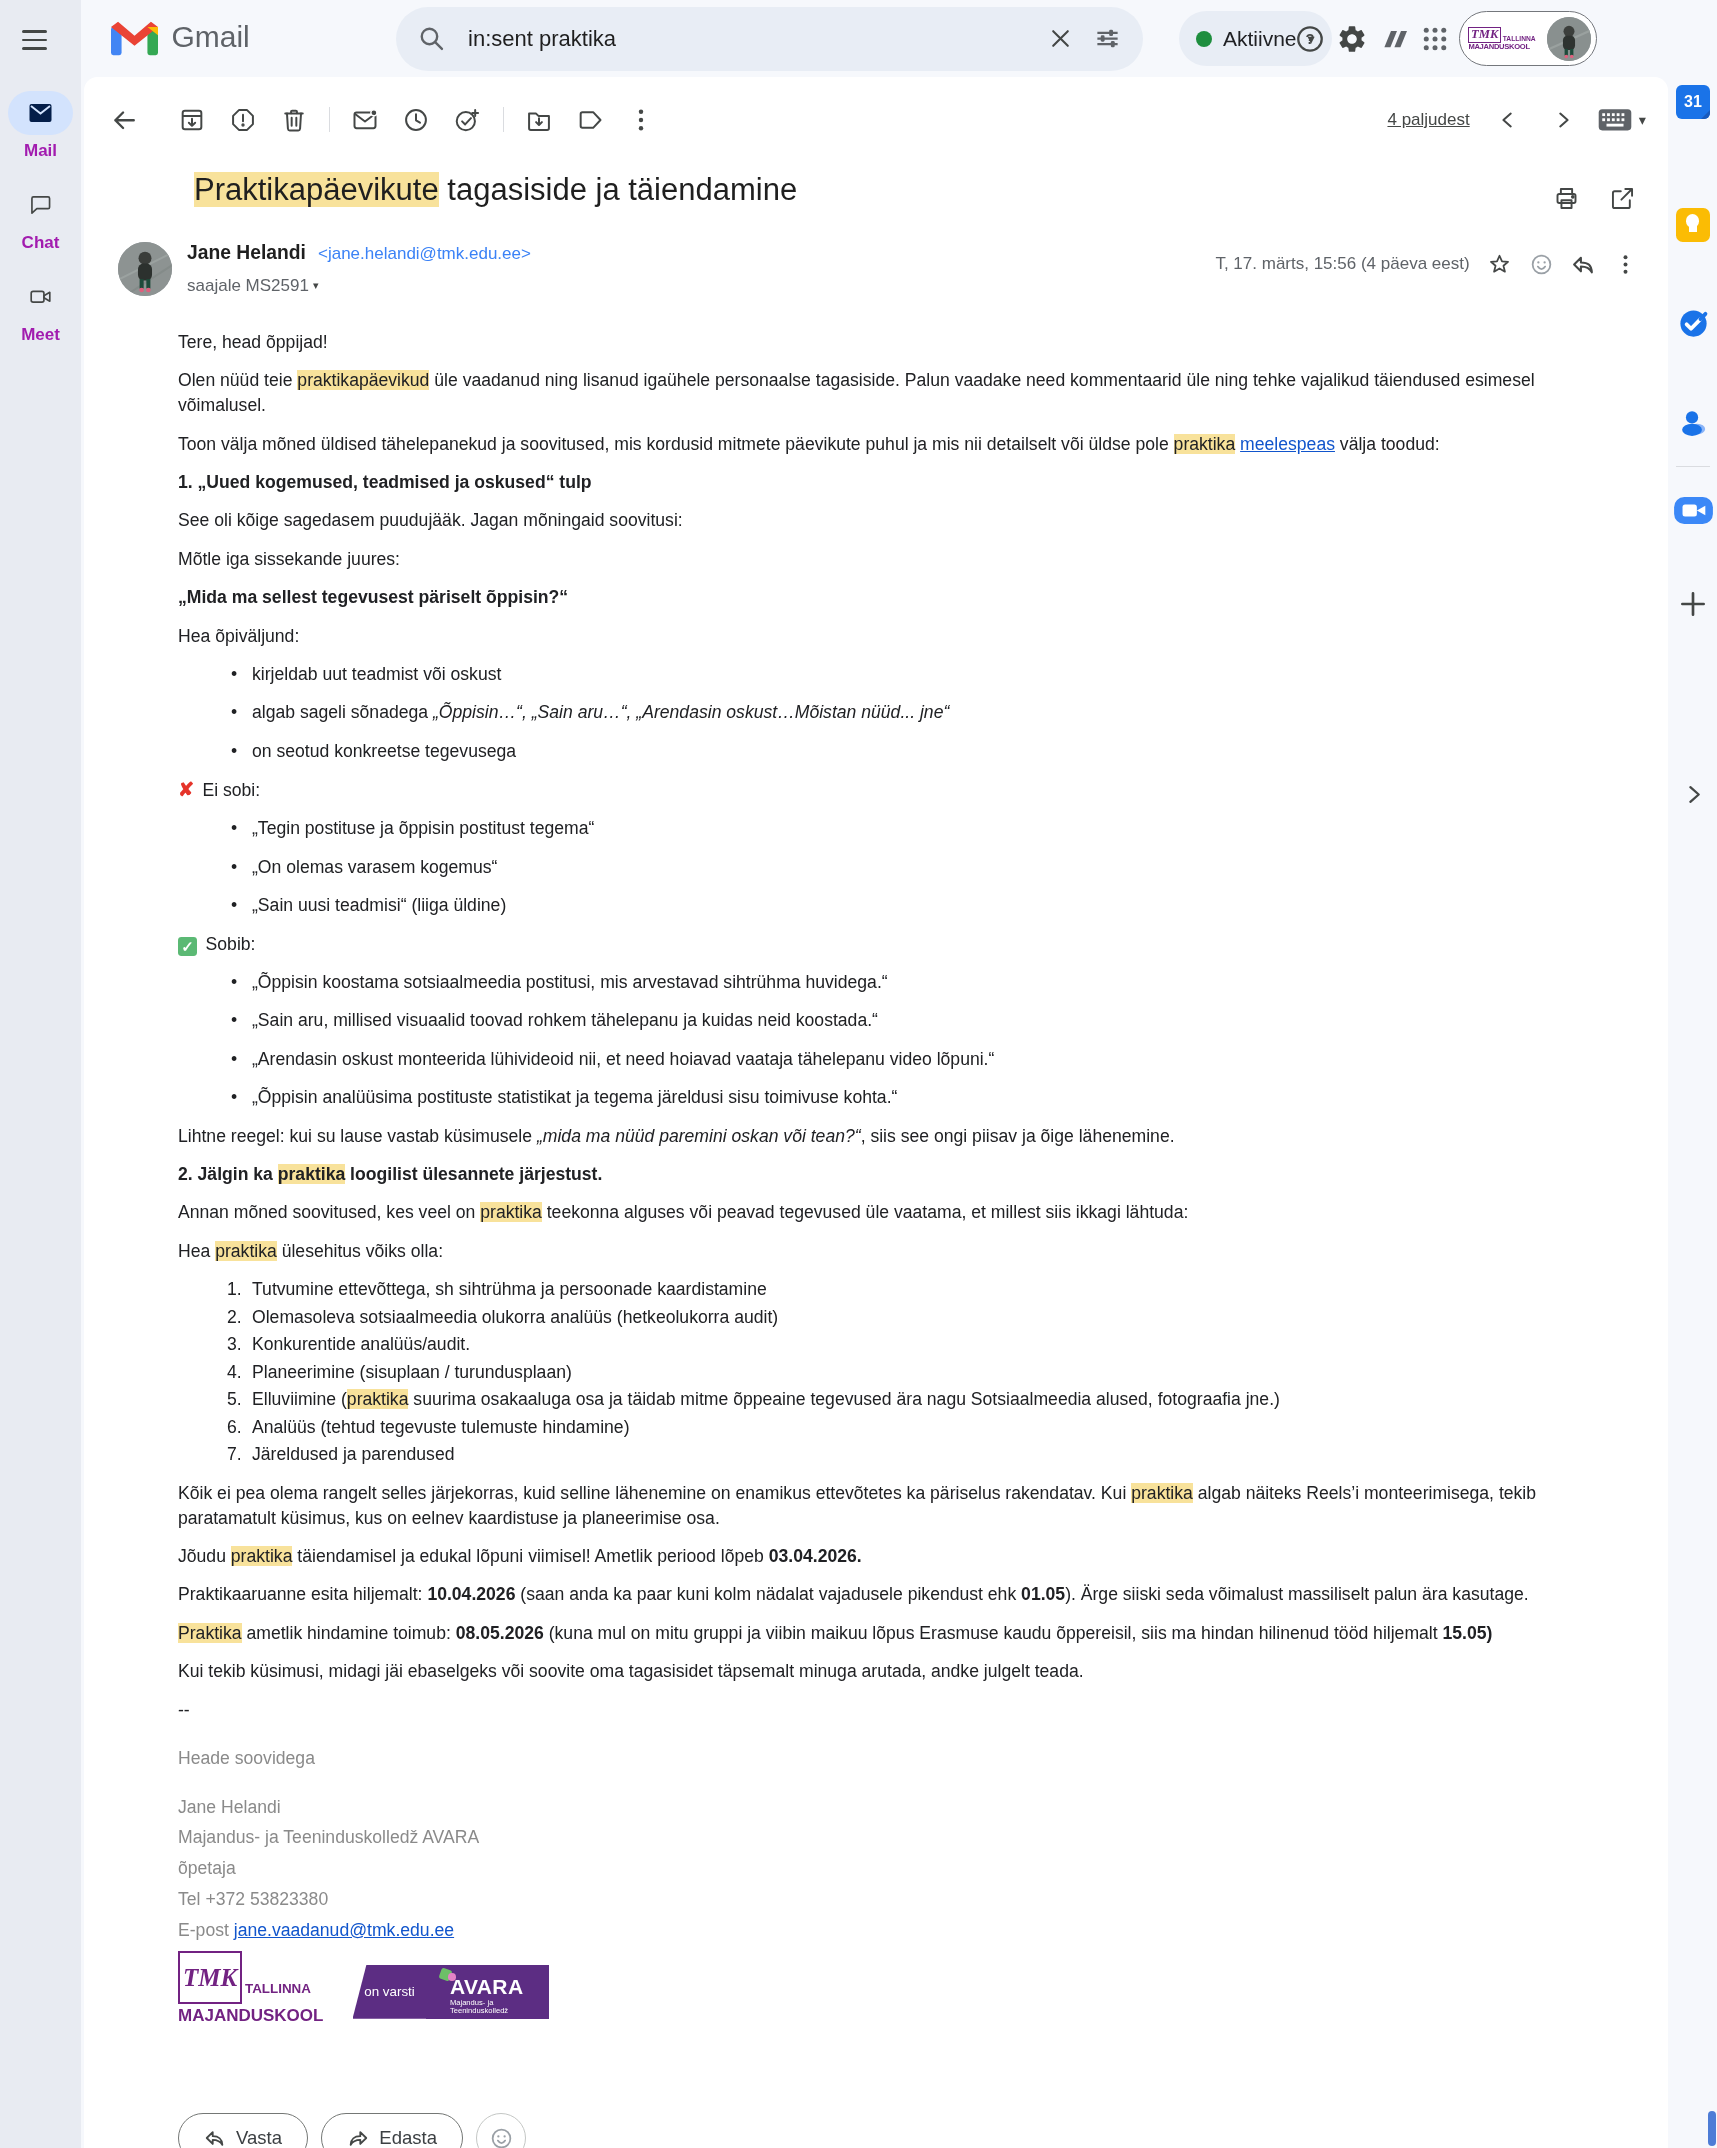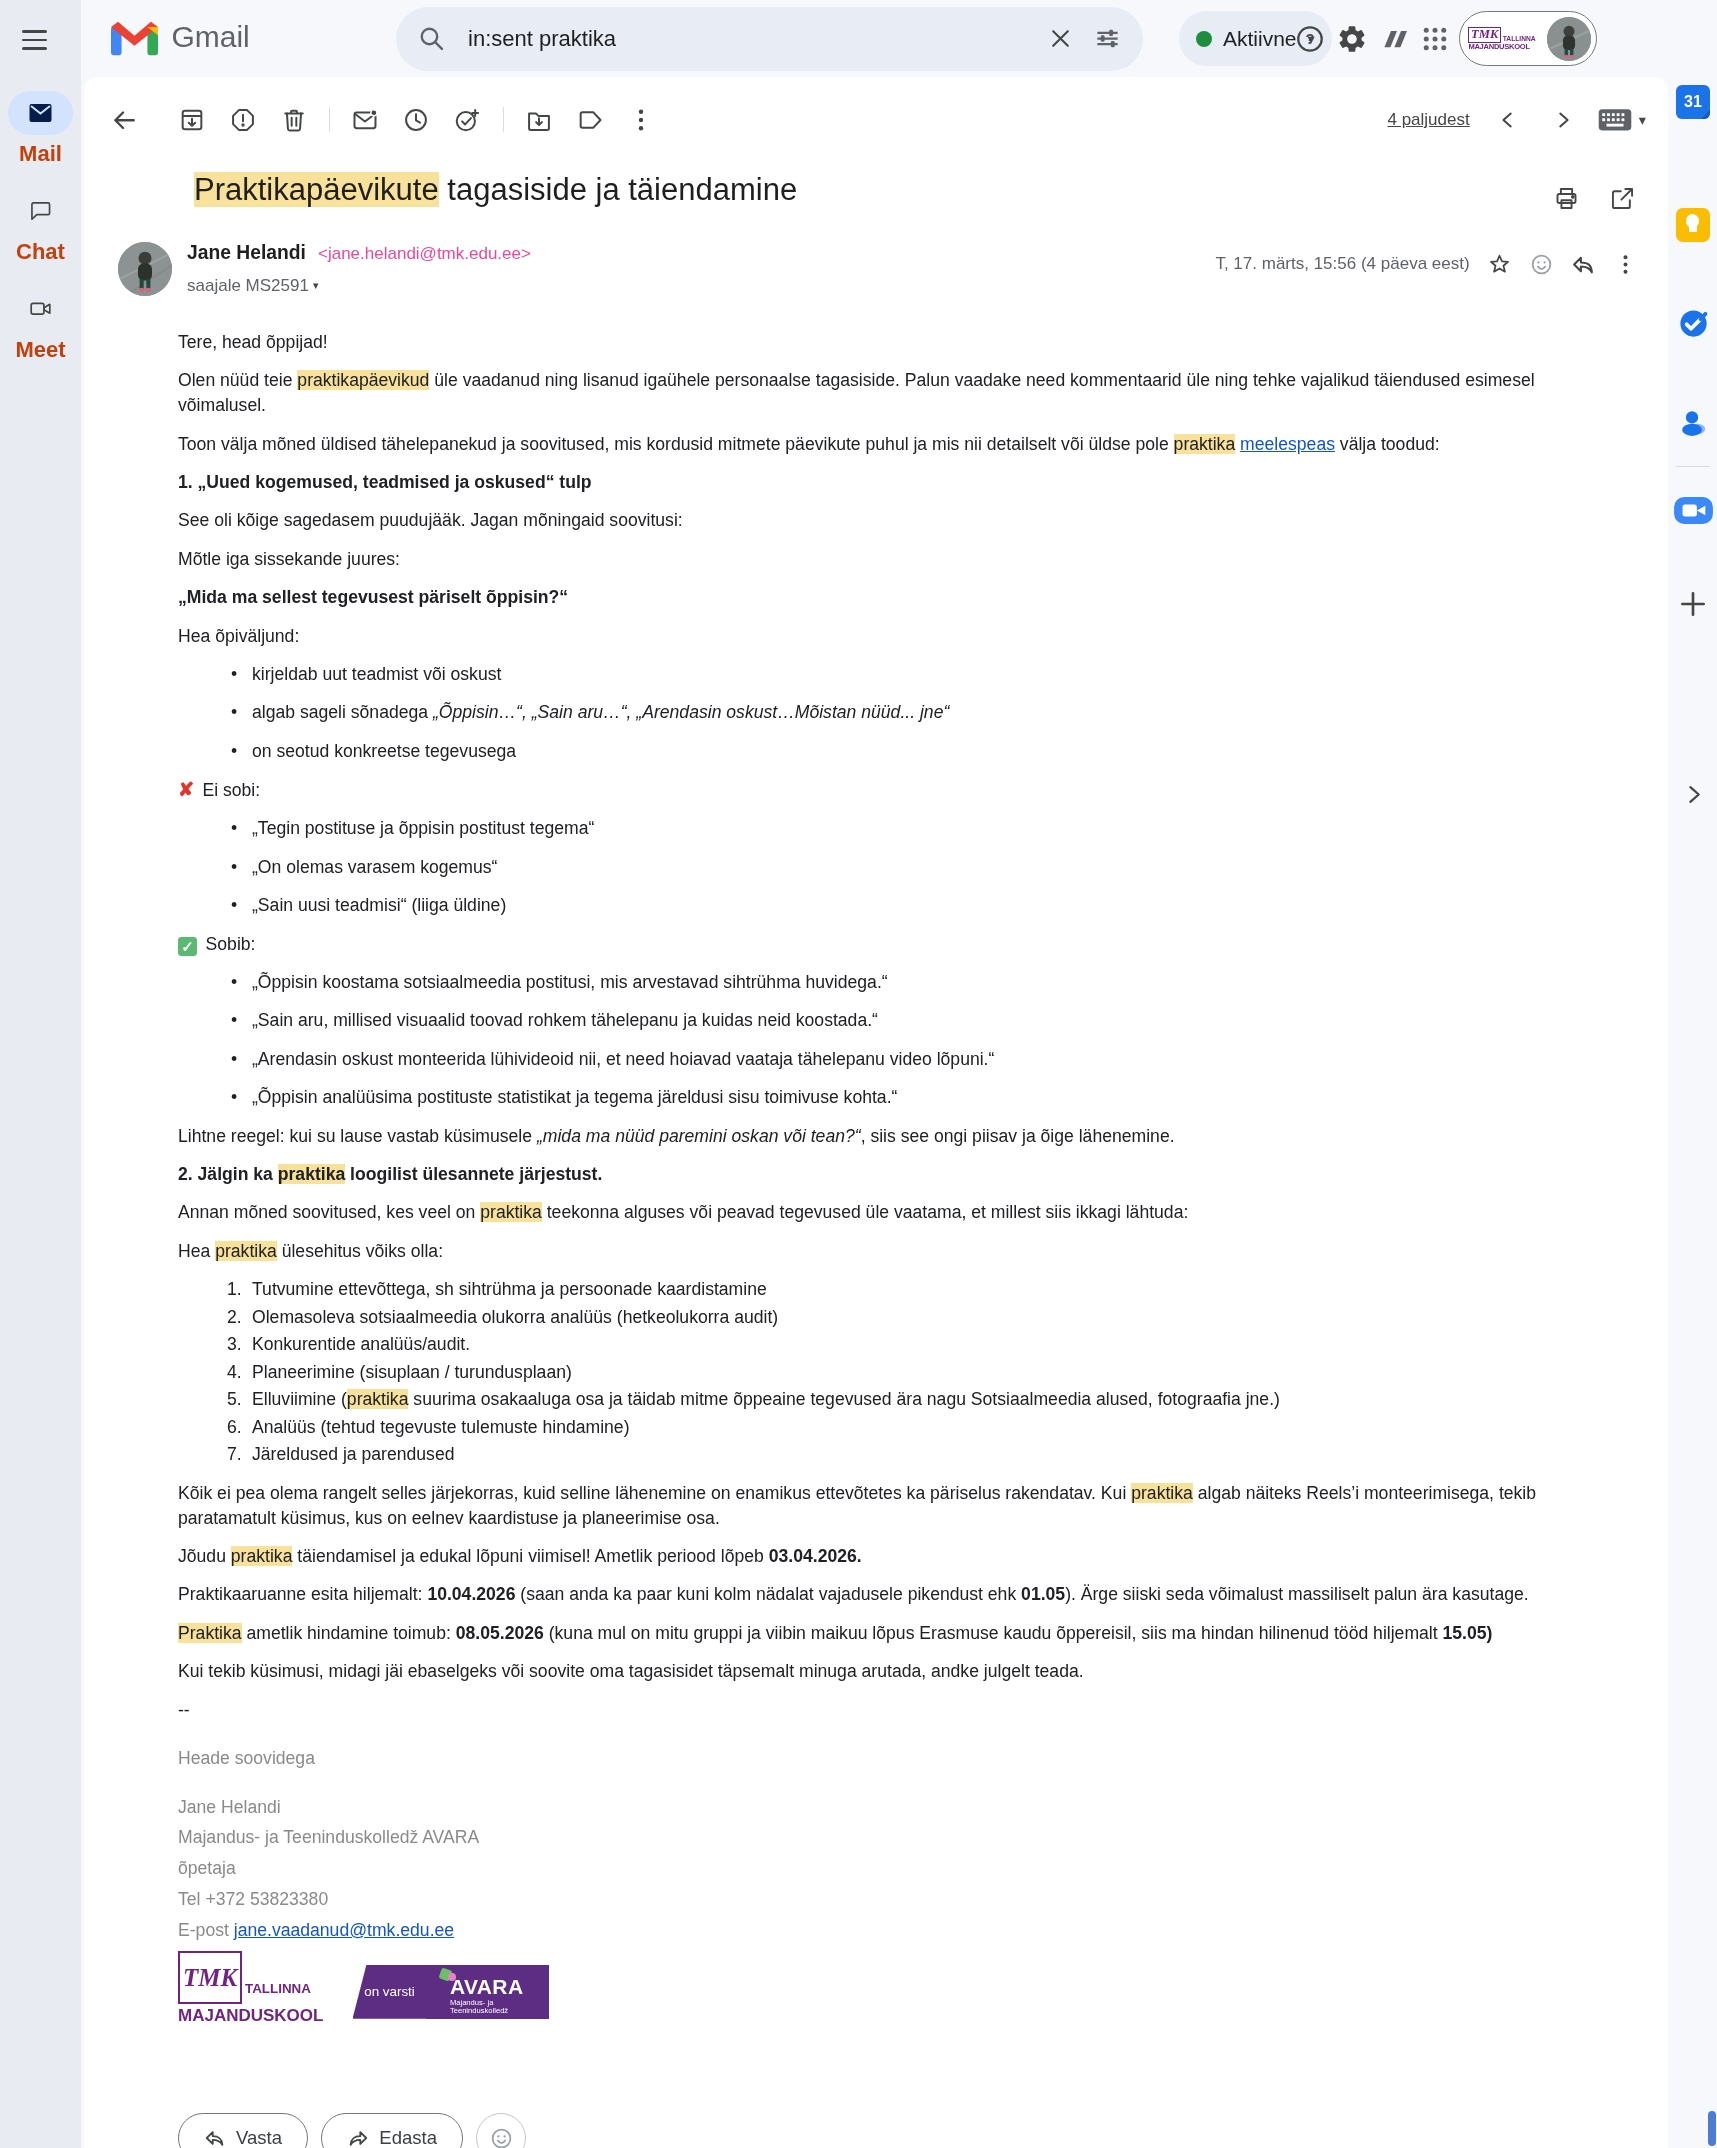--- a/index.html
+++ b/index.html
@@ -10,21 +10,21 @@
   button{font-family:inherit;background:none;border:none;padding:0;cursor:pointer;}
 
   
   .rail{position:absolute;left:0;top:0;width:81px;height:2148px;background:#e8ebf2;z-index:3;}
   .hamburger{position:absolute;left:22px;top:25px;width:37px;height:30px;display:flex;flex-direction:column;justify-content:center;gap:5.9px;}
   .hamburger i{display:block;width:25px;height:2.5px;background:#444746;border-radius:1.7px;}
   .nav-item{width:81px;display:flex;flex-direction:column;align-items:center;gap:5.9px;margin-top:22px;}
   .nav-item:first-of-type{margin-top:91px;}
   .nav-pill{width:65px;height:44px;border-radius:22px;display:flex;align-items:center;justify-content:center;}
   .nav-item.active .nav-pill{background:#d3e3fd;}
-  .nav-label{font-size:22px;font-weight:bold;color:#c2410c;}
+  .nav-label{font-size:17px;font-weight:bold;color:#a21caf;}
 
   
   .topbar{position:absolute;left:81px;top:0;width:1636px;height:77px;}
   .brand{position:absolute;left:30px;top:18.5px;display:flex;align-items:center;gap:13.4px;}
   .brand-name{font-size:30px;color:#5f6368;}
   .searchbar{position:absolute;left:315px;top:6.7px;width:747px;height:64px;background:#e8edf5;border-radius:32px;
              display:flex;align-items:center;padding:0 11.7px;box-sizing:border-box;}
   .search-query{flex:1;font-size:22px;color:#1f1f1f;margin-left:13.4px;}
   .ib{width:47px;height:47px;border-radius:50%;display:flex;align-items:center;justify-content:center;flex:none;}
   .status-pill{position:absolute;left:1098px;top:11px;height:55px;padding:0 17px;border-radius:28px;background:#e8edf5;
@@ -69,21 +69,21 @@
   .subject-row{display:flex;align-items:flex-start;padding:22px 22px 0 72px;}
   .subject{font-size:31px;color:#1f1f1f;letter-spacing:0;flex:1;line-height:1.25;padding-left:38px;}
   .subject .hl{background:#f8e29b;}
   .subj-ic{display:flex;gap:5px;margin-top:3.4px;}
 
   .sender-row{display:flex;align-items:flex-start;padding:20px 22px 0 34px;}
   .sender-avatar{width:54px;height:54px;}
   .sender-info{margin-left:15px;flex:1;}
   .sender-line1{font-size:19.3px;}
   .sender-name{font-weight:bold;color:#1f1f1f;}
-  .sender-email{font-size:17px;color:#ec4899;margin-left:6.7px;}
+  .sender-email{font-size:17px;color:#3b82f6;margin-left:6.7px;}
   .sender-line2{font-size:17px;color:#5f6368;margin-top:12px;display:flex;align-items:center;gap:4px;}
   .meta{display:flex;align-items:center;margin-top:1.7px;}
   .meta-date{font-size:17px;color:#5f6368;margin-right:8.4px;white-space:nowrap;}
   .mb{width:42px;height:42px;border-radius:50%;display:flex;align-items:center;justify-content:center;flex:none;}
 
   
   .email-content{padding:34px 65px 0 94px;}
   .para{font-size:17.6px;line-height:25px;margin:0 0 13.4px;color:#202124;}
   .para.tight{margin:0 0 5.9px;}
   .para.sp{margin:0 0 23.5px;}

